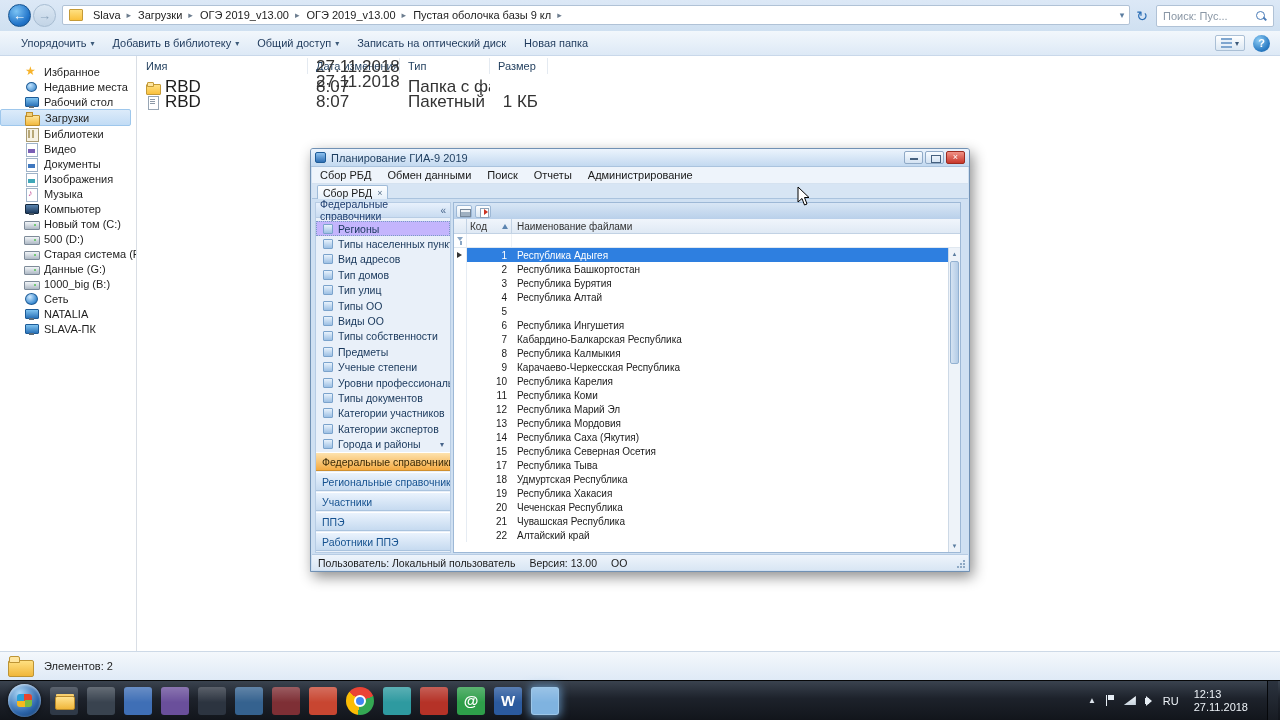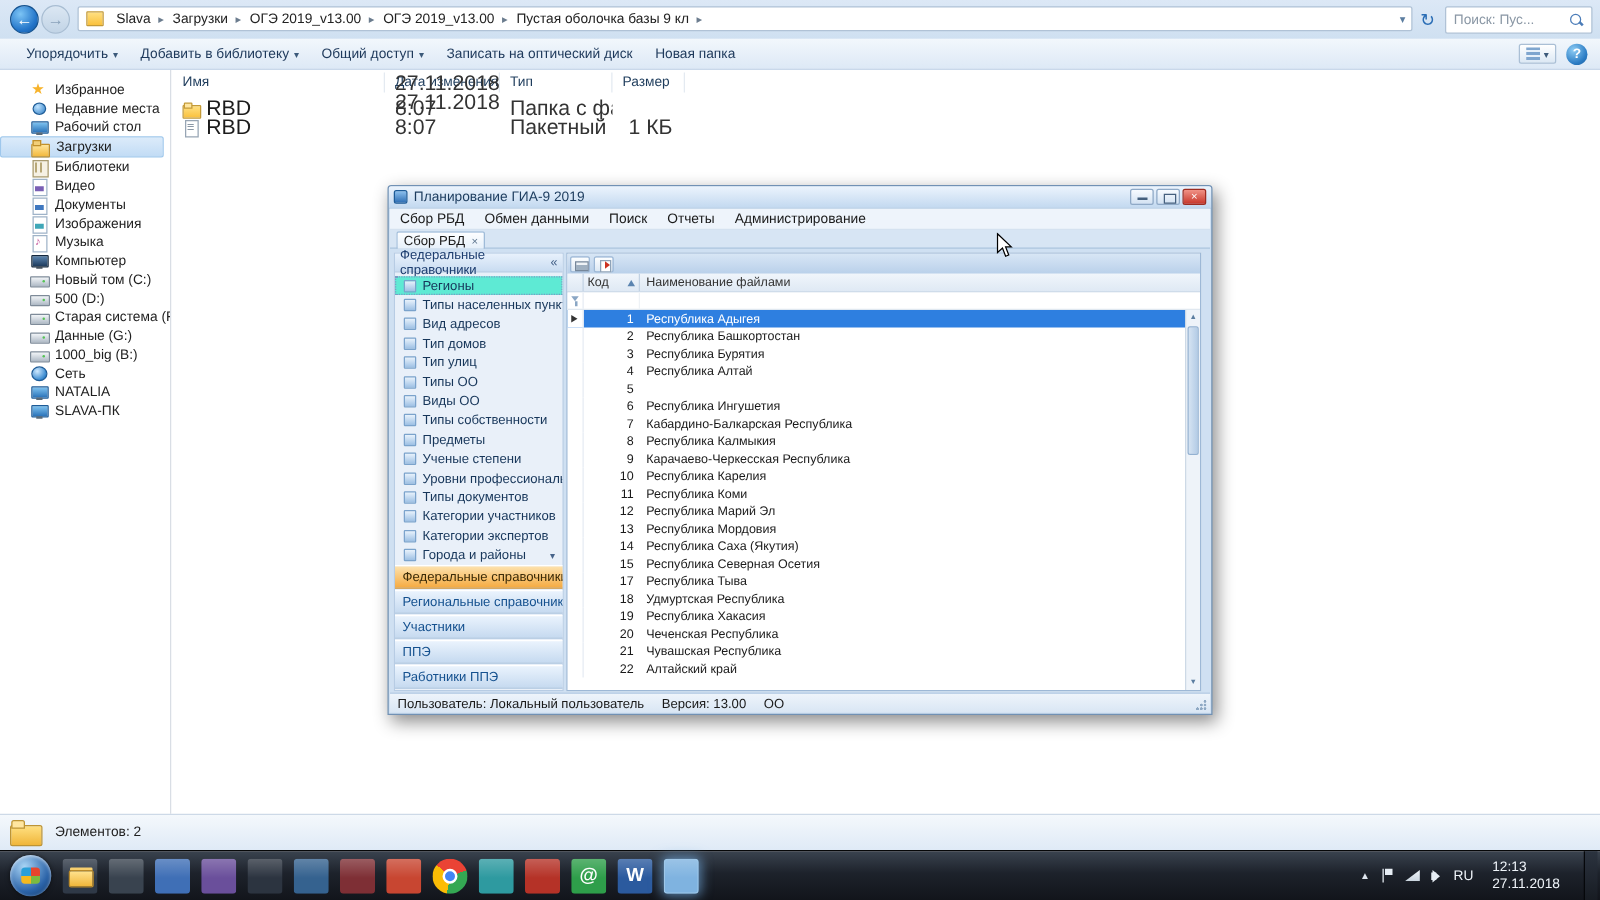--- a/index.html
+++ b/index.html
@@ -95,21 +95,21 @@
   .tabrow{position:absolute;top:35px;left:1px;right:1px;height:15px;background:#d7e5f4;border-bottom:1px solid #aac3de}
   .tab{position:absolute;left:5px;top:1px;height:14px;background:linear-gradient(#fdfeff,#e6f0fa);border:1px solid #9fbbd8;border-bottom:none;border-radius:2px 2px 0 0;display:flex;align-items:center;gap:5px;padding:0 5px;font-size:10.5px;color:#1a1a1a}
   .tabx{font-size:9px;color:#5a728c;line-height:10px}
 
   .panel{position:absolute;left:4px;top:53px;width:136px;bottom:18px;background:#e9f0f9;border:1px solid #b7cce4}
   .phead{position:absolute;top:0;left:0;right:0;height:15px;background:linear-gradient(#e8f1fc,#c9dcf1);border-bottom:1px solid #b7cce4;display:flex;align-items:center;padding:0 4px;color:#1c3c6e;font-size:10.5px}
   .phead .chev{margin-left:auto;color:#47648a;font-size:10px}
   .pitems{position:absolute;top:16px;left:0;right:0;bottom:102px;overflow:hidden;padding-top:2px}
   .pitem{height:15.4px;display:flex;align-items:center;gap:5px;padding-left:7px;font-size:10.5px;color:#17365a;white-space:nowrap;overflow:hidden}
   .pitem .li-ic{width:10px;height:10px;flex:none;background:linear-gradient(#e8f2fc,#9dc0e4);border:1px solid #7ba3cc;border-radius:1px}
-  .pitem.selected{background:#5eead4;outline:1px dotted #7a9cc4;outline-offset:-1px}
+  .pitem.selected{background:#c4b5fd;outline:1px dotted #7a9cc4;outline-offset:-1px}
   .pitem .more{display:none;margin-left:auto;margin-right:6px;font-size:8px;color:#47648a}
   .pitem .more.show{display:inline}
   .pacc{position:absolute;left:0;right:0;bottom:0;height:101px}
   .grp{height:19px;margin-top:1px;background:linear-gradient(#eaf3fd,#c6daf0);border-top:1px solid #fff;border-bottom:1px solid #aac3de;display:flex;align-items:center;padding-left:6px;color:#15518f;font-size:10.5px;white-space:nowrap;overflow:hidden}
   .grp.active{background:linear-gradient(#fde2ae,#f5ab42);border-bottom:1px solid #cf9030;color:#3a2a07}
 
   .gridwrap{position:absolute;left:142px;top:53px;right:8px;bottom:18px;background:#fff;border:1px solid #9db8d6}
   .gtool{height:16px;background:linear-gradient(#d8e6f5,#b9d0ea);display:flex;gap:3px;padding:1px 2px;align-items:center}
   .gbtn{width:16px;height:13px;background:linear-gradient(#fdfeff,#dce8f4);border:1px solid #9db8d6;border-radius:2px;position:relative}
   .gbtn.print::after{content:"";position:absolute;left:3px;top:3px;width:9px;height:6px;background:linear-gradient(#eef2f6 0 35%,#9fb0c1 35%);border:1px solid #76879a}

